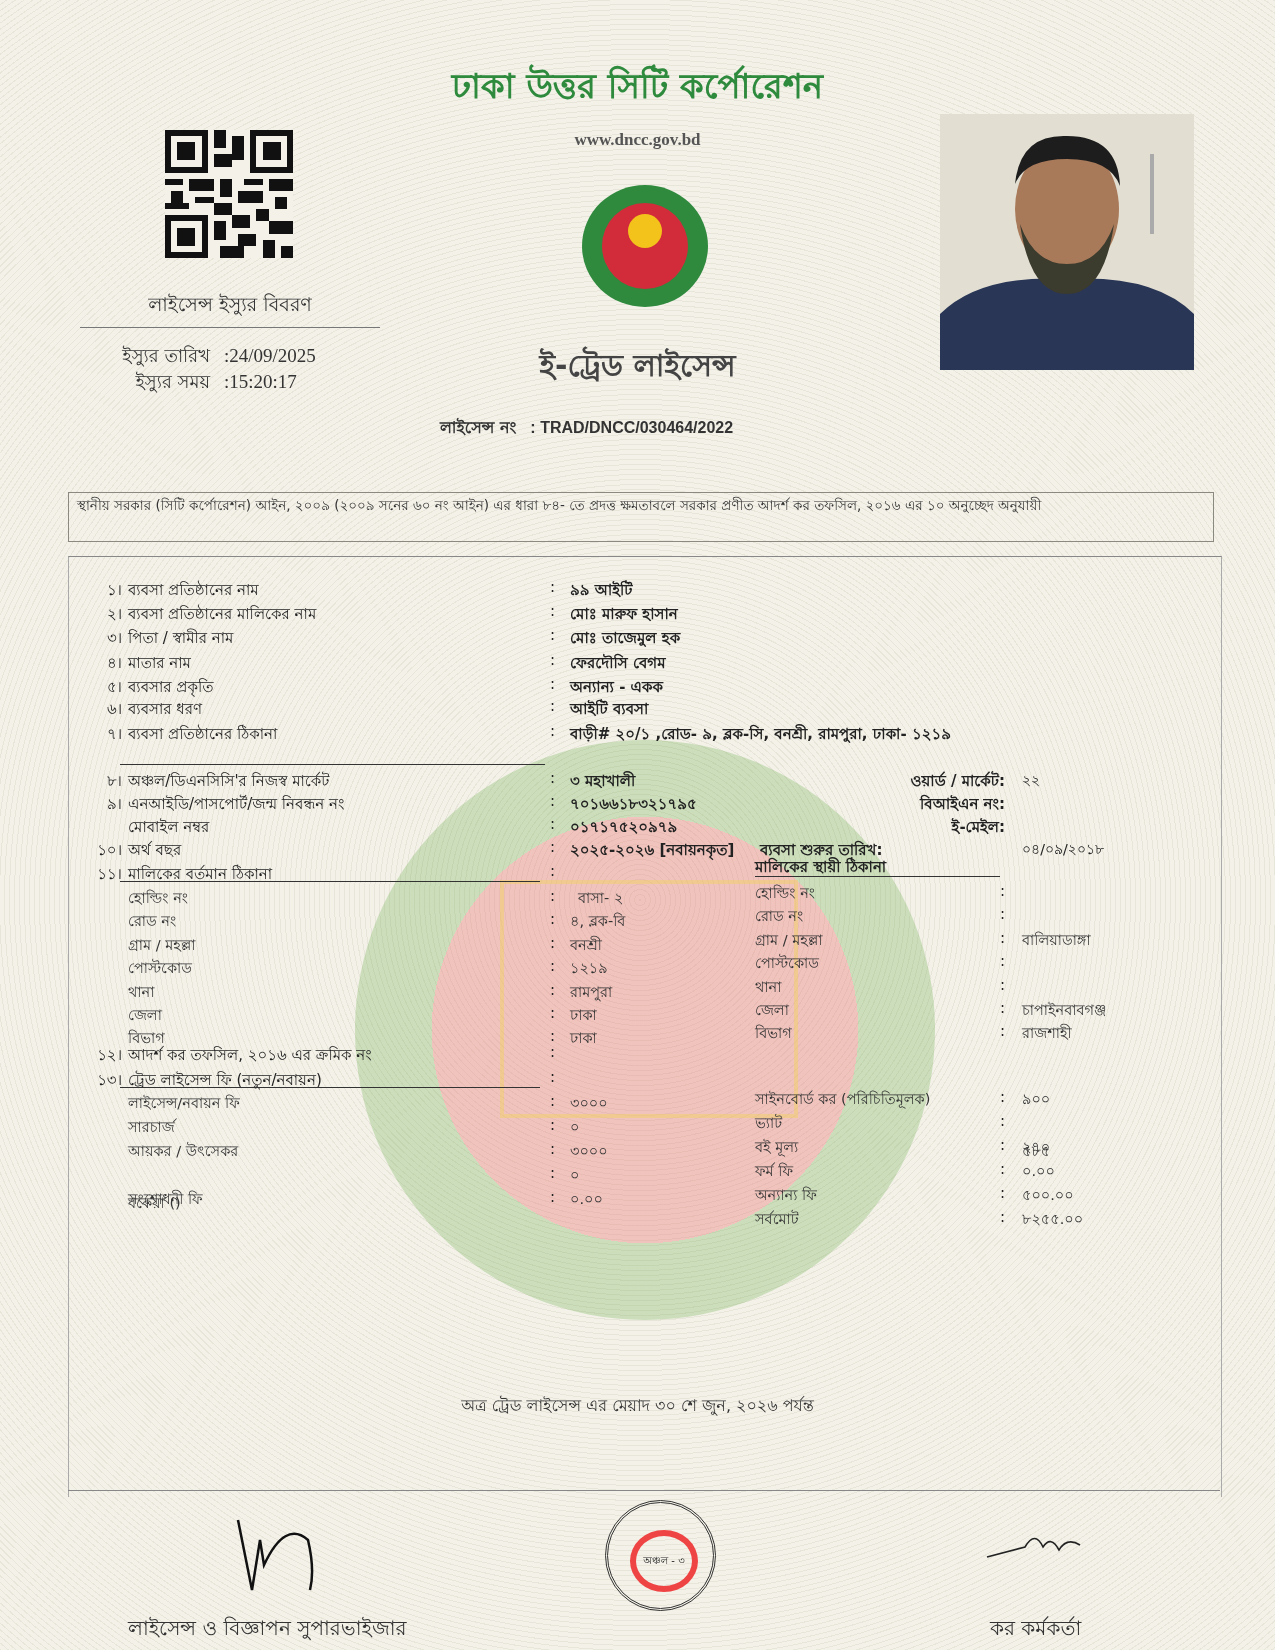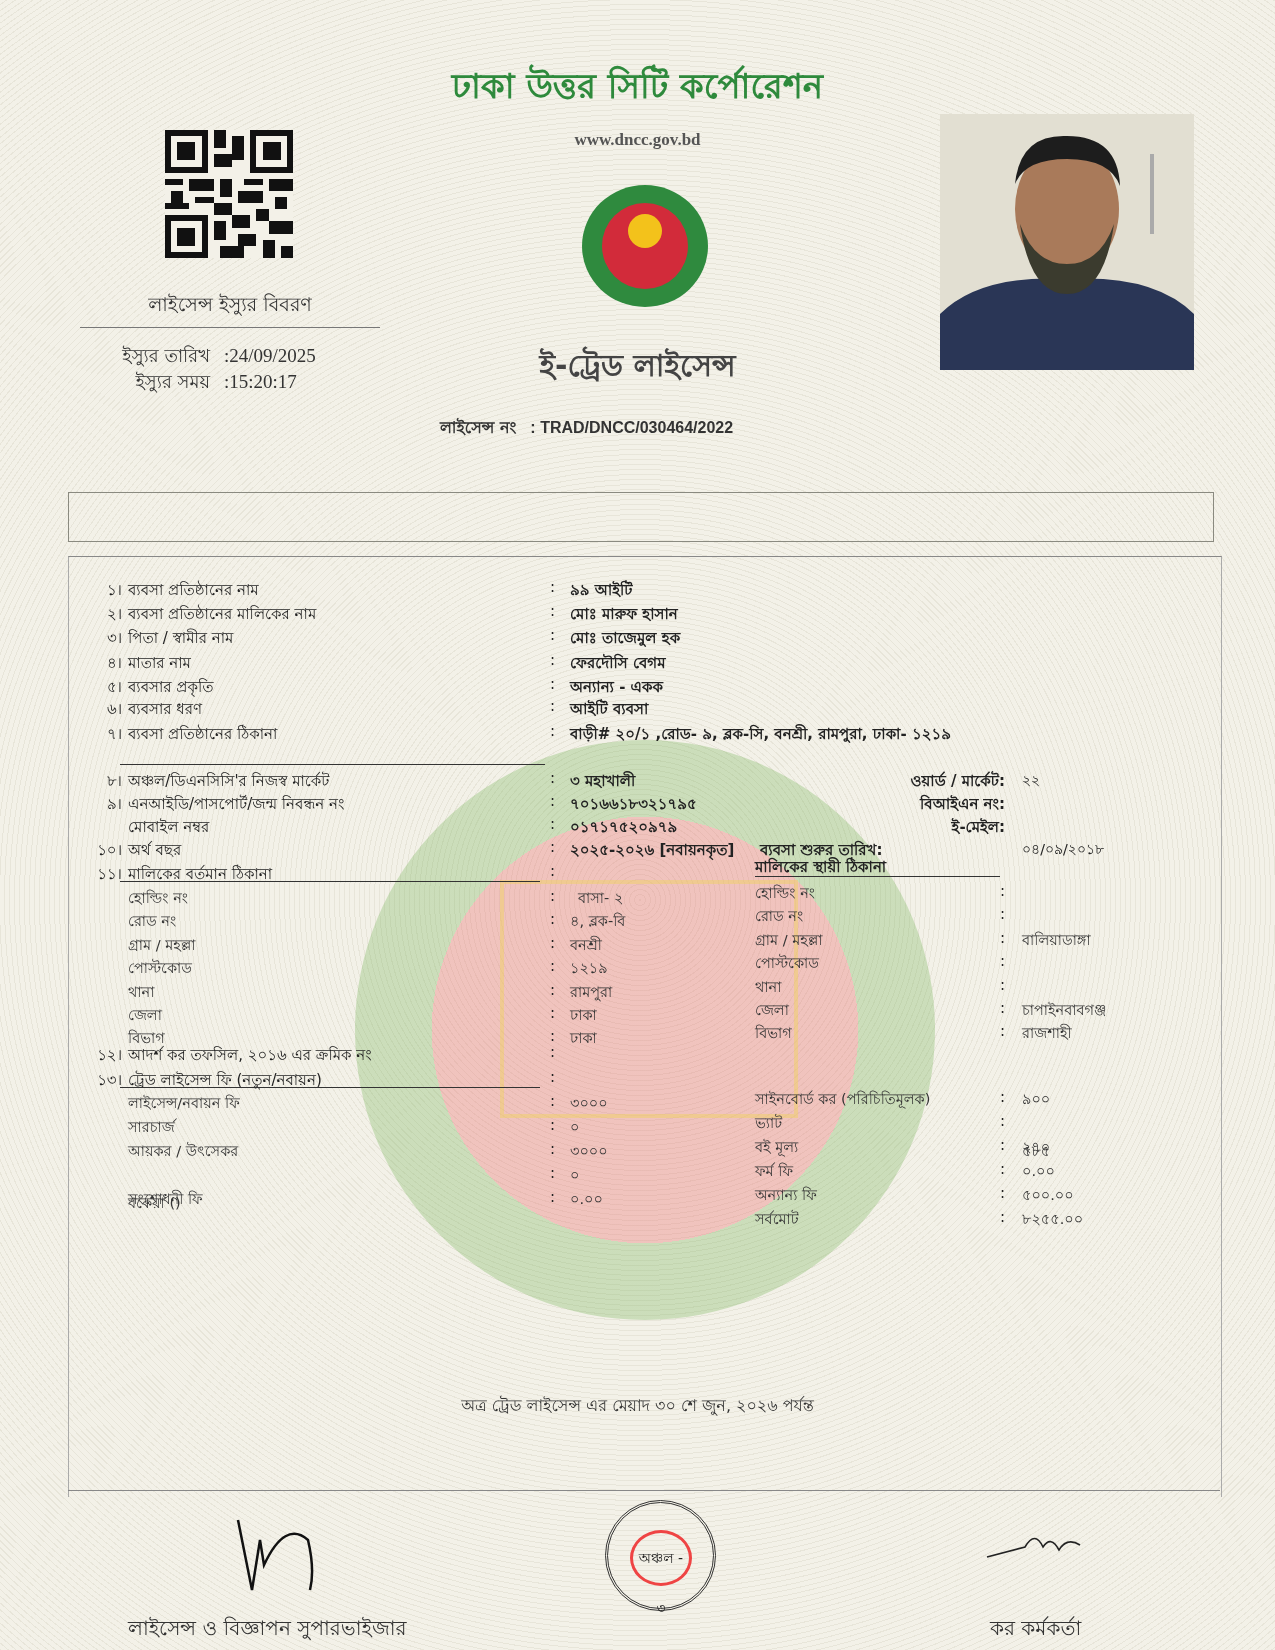--- a/index.html
+++ b/index.html
@@ -28,21 +28,21 @@
   .colon{position:absolute;font-size:15px;}
   .uline{position:absolute;height:1px;background:#333;}
   .sub{font-size:14.5px;color:#333;}
   .watermark{left:355px;top:740px;width:580px;height:580px;border-radius:50%;
     background:radial-gradient(circle, rgba(235,110,110,0.35) 0 52%, rgba(120,180,90,0.32) 52% 100%);}
   .wm-inner{left:500px;top:880px;width:290px;height:230px;border:4px solid rgba(240,210,90,0.45);}
   .validity{left:0;width:1275px;top:1393px;text-align:center;font-size:16px;color:#333;}
   .hr-bottom{left:68px;top:1490px;width:1152px;height:1px;background:#888;}
   .sig-label{font-size:20px;color:#333;top:1613px;}
   .seal{left:605px;top:1500px;width:105px;height:105px;border-radius:50%;border:3px double #333;}
-  .seal-inner{left:630px;top:1530px;width:56px;height:50px;border-radius:50%;border:3px solid #ef4444;font-size:14px;text-align:center;line-height:50px;}
+  .seal-inner{left:630px;top:1530px;width:56px;height:50px;border-radius:50%;border:6px solid #ef4444;font-size:10px;text-align:center;line-height:50px;}
   .logo{left:582px;top:185px;width:126px;height:122px;border-radius:50%;background:#2f8a3e;}
   .logo-in{left:602px;top:203px;width:86px;height:86px;border-radius:50%;background:#d22b3a;}
   .logo-sun{left:628px;top:214px;width:34px;height:34px;border-radius:50%;background:#f3c21b;}
 </style>
 </head>
 <body>
 
 <div class="abs watermark"></div>
 <div class="abs wm-inner"></div>
 
@@ -109,20 +109,21 @@
 <div class="abs issue-row" style="top:368px;">
   <span class="lbl">ইস্যুর সময়</span><span class="val">:15:20:17</span>
 </div>
 
 <div class="abs doc-title">ই-ট্রেড লাইসেন্স</div>
 <div class="abs lic-no">
   <span>লাইসেন্স নং</span><span class="v">: TRAD/DNCC/030464/2022</span>
 </div>
 
 <div class="abs preamble">
+  <div>স্থানীয় সরকার (সিটি কর্পোরেশন) আইন, ২০০৯ (২০০৯ সনের ৬০ নং আইন) এর ধারা ৮৪- তে প্রদত্ত ক্ষমতাবলে সরকার প্রণীত আদর্শ কর তফসিল, ২০১৬ এর ১০ অনুচ্ছেদ অনুযায়ী</div>
 </div>
 
 <div class="abs main-box"></div>
 
 <div id="fields-root">
     <div class="row" style="left:92px;top:578px;"><span class="num">১।</span><span>ব্যবসা প্রতিষ্ঠানের নাম</span></div>
     <div class="colon" style="left:550px;top:578px;">:</div>
     <div class="row" style="left:570px;top:578px;font-weight:bold;">৯৯ আইটি</div>
     <div class="row" style="left:92px;top:602px;"><span class="num">২।</span><span>ব্যবসা প্রতিষ্ঠানের মালিকের নাম</span></div>
     <div class="colon" style="left:550px;top:602px;">:</div>

